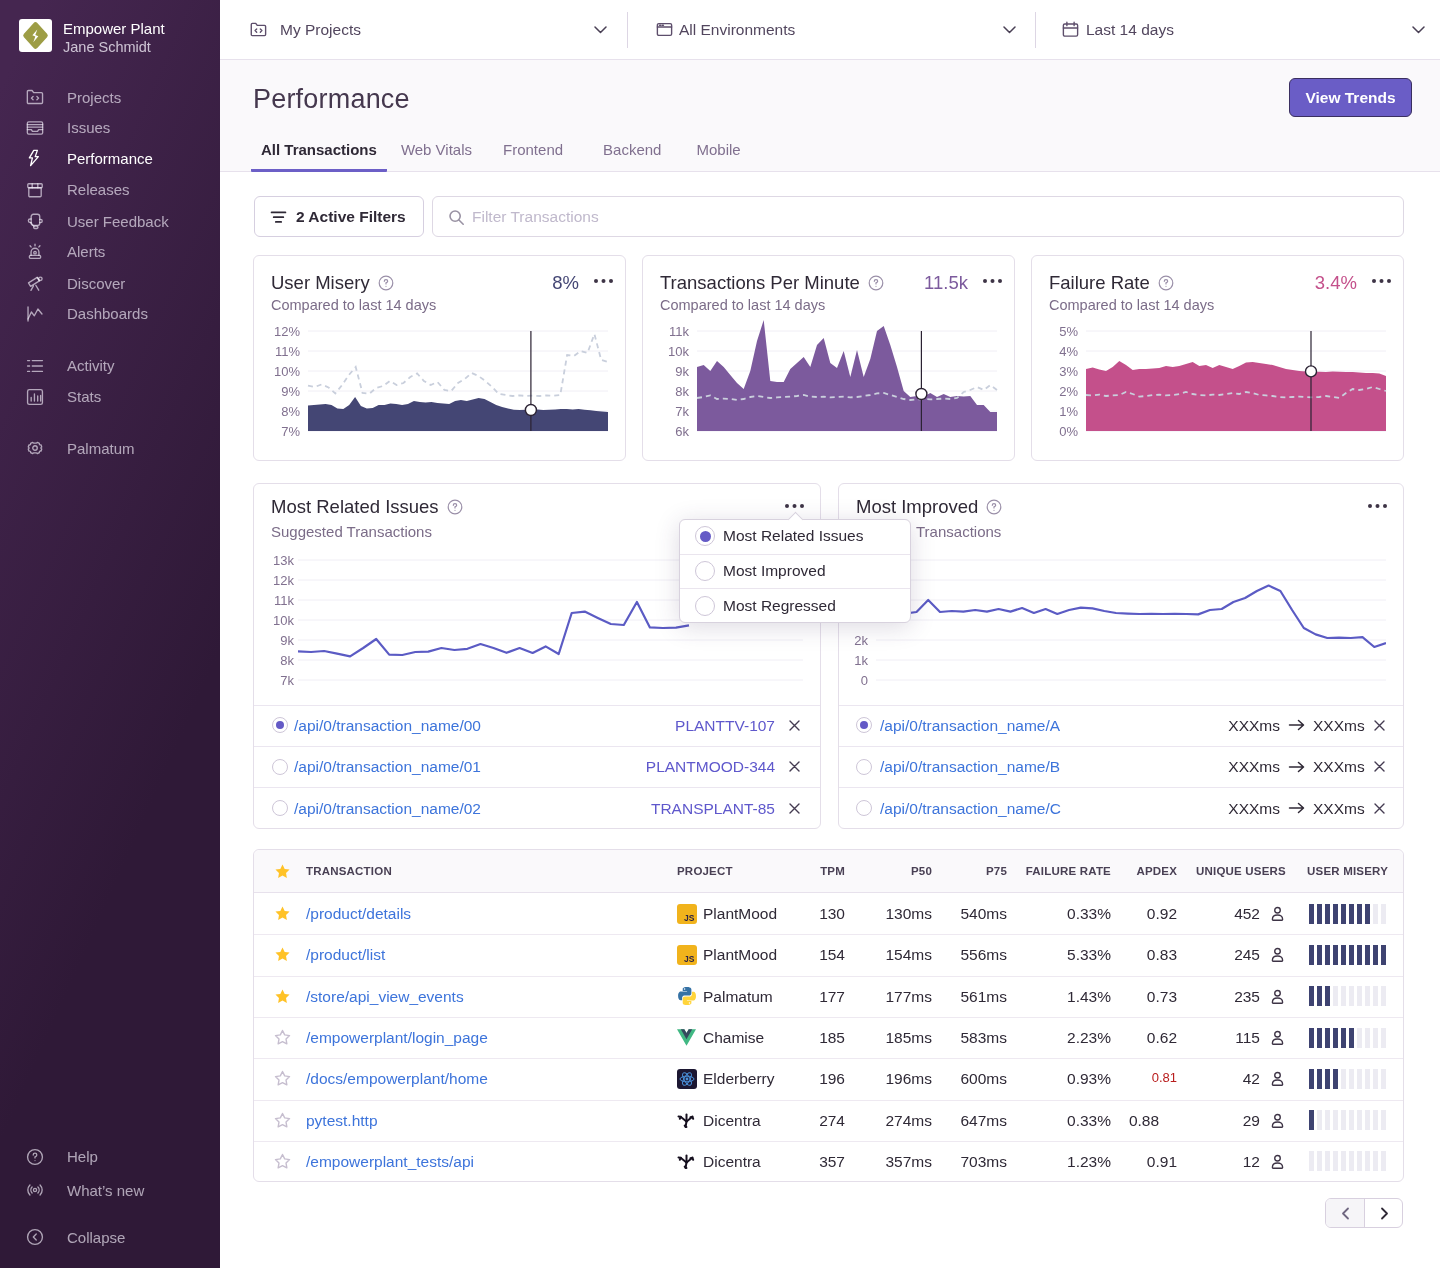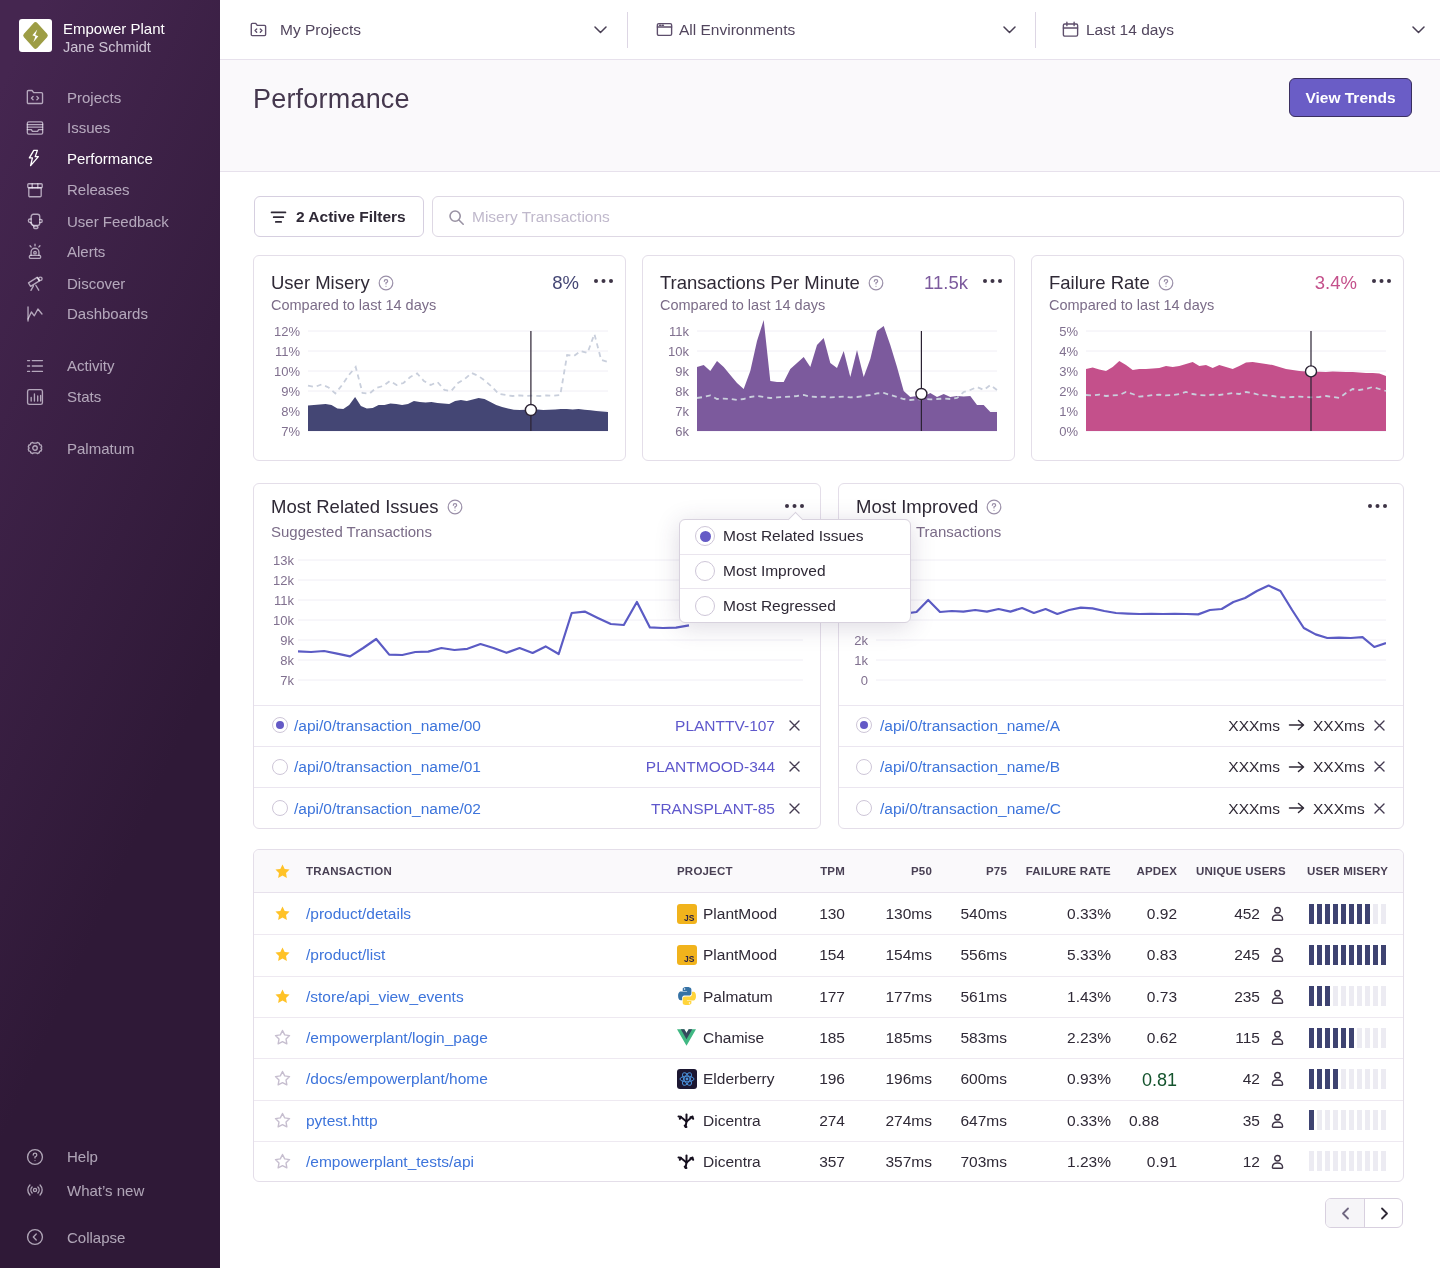--- a/index.html
+++ b/index.html
@@ -156,33 +156,40 @@
       <path d="M4.6 1.2v3.2M11.4 1.2v3.2M1.3 6.6h13.4"></path>
     </svg>
     <div class="abs" style="left:866px;top:21px;font-size:15.5px;color:#52465e;">Last 14 days</div>
     <svg class="abs" style="left:1192px;top:26px" width="13" height="8" viewBox="0 0 13 8" fill="none" stroke="#4a4055" stroke-width="1.5" stroke-linecap="round" stroke-linejoin="round">
       <path d="M1 1l5.5 5.5L12 1"></path>
     </svg>
   </div>
 <div class="abs" style="left:220px;top:60px;width:1220px;height:112px;background:#faf9fb;border-bottom:1px solid #e7e1ec;">
 <div class="abs" style="left:33px;top:24px;font-size:27px;font-weight:400;color:#45384e;letter-spacing:0.2px;">Performance</div>
     <div class="abs" style="left:1069px;top:18px;width:123px;height:39px;background:#6a5dc6;border:1px solid #3a2f60;border-radius:6px;color:#fff;font-size:15.5px;font-weight:bold;text-align:center;line-height:37px;">View Trends</div>
+    <div class="abs" style="left:31px;top:78px;height:34px;display:flex;">
+      <div style="padding:0 10px;margin-right:4px;font-size:15px;font-weight:600;color:#2f2936;line-height:24px;border-bottom:3px solid #6c5fc7;border-radius:0 0 1px 1px;">All Transactions</div>
+      <div style="padding:0 10px;margin-right:11px;font-size:15px;color:#80708f;line-height:24px;">Web Vitals</div>
+      <div style="padding:0 10px;margin-right:20px;font-size:15px;color:#80708f;line-height:24px;">Frontend</div>
+      <div style="padding:0 10px;margin-right:15px;font-size:15px;color:#80708f;line-height:24px;">Backend</div>
+      <div style="padding:0 10px;margin-right:0px;font-size:15px;color:#80708f;line-height:24px;">Mobile</div>
+    </div>
   </div>
 <div class="abs" style="left:254px;top:196px;width:170px;height:41px;background:#fff;border:1px solid #d6cfe0;border-radius:6px;">
     <svg class="abs" style="left:15px;top:12px" width="17" height="17" viewBox="0 0 16 16" fill="none" stroke="#2f2936" stroke-width="1.7" stroke-linecap="round">
       <path d="M1.5 3.2h13M3.5 7.7h9M5.5 12.2h5"></path>
     </svg>
     <div class="abs" style="left:41px;top:11px;font-size:15.5px;font-weight:bold;color:#2f2936;">2 Active Filters</div>
   </div>
 <div class="abs" style="left:432px;top:196px;width:972px;height:41px;background:#fff;border:1px solid #ded8e4;border-radius:6px;">
     <svg class="abs" style="left:15px;top:12px" width="17" height="17" viewBox="0 0 16 16" fill="none" stroke="#9992a3" stroke-width="1.5" stroke-linecap="round">
       <circle cx="6.7" cy="6.7" r="4.8"></circle>
       <path d="M10.3 10.3l4 4"></path>
     </svg>
-    <div class="abs" style="left:39px;top:11px;font-size:15.5px;color:#c0b9cc;">Misery Transactions</div>
+    <div class="abs" style="left:39px;top:11px;font-size:15.5px;color:#c0b9cc;">Filter Transactions</div>
   </div>
 <div class="card" style="left:253px;top:255px;width:373px;height:206px;"></div>
 <div class="abs" style="left:271px;top:272px;height:22px;display:flex;align-items:center;">
     <span style="font-size:18.5px;color:#2f2936;white-space:nowrap;">User Misery</span>
     <span style="margin-left:8px;display:flex;">
       <svg width="16" height="16" viewBox="0 0 16 16" fill="none" stroke="#9a8fa8" stroke-width="1.2">
         <circle cx="8" cy="8" r="6.8"></circle>
         <path d="M6.3 6.3c0-1 .8-1.7 1.7-1.7s1.7.7 1.7 1.6c0 .9-.7 1.3-1.7 1.7v1" stroke-linecap="round"></path>
         <circle cx="8" cy="11.3" r="0.6" fill="#9a8fa8" stroke="none"></circle>
       </svg>
@@ -550,21 +557,21 @@
       <ellipse cx="10" cy="10" rx="7" ry="2.8" transform="rotate(60 10 10)"></ellipse>
       <ellipse cx="10" cy="10" rx="7" ry="2.8" transform="rotate(120 10 10)"></ellipse>
     </g>
     <circle cx="10" cy="10" r="1.4" fill="#4a90d9"></circle>
   </svg>
 <div class="abs" style="left:703px;top:1070.35px;font-size:15.5px;color:#2f2936;">Elderberry</div>
 <div style="position:absolute;top:1070.35px;font-size:15.5px;color:#2f2936;text-align:right;left:790px;width:55px;">196</div>
 <div style="position:absolute;top:1070.35px;font-size:15.5px;color:#2f2936;text-align:right;left:845px;width:87px;">196ms</div>
 <div style="position:absolute;top:1070.35px;font-size:15.5px;color:#2f2936;text-align:right;left:932px;width:75px;">600ms</div>
 <div style="position:absolute;top:1070.35px;font-size:15.5px;color:#2f2936;text-align:right;left:1007px;width:104px;">0.93%</div>
-<div style="position:absolute;top:1070.35px;font-size:18px;color:#14532d;text-align:right;left:1111px;width:66px;">0.81</div>
+<div style="position:absolute;top:1070.35px;font-size:13px;color:#b91c1c;text-align:right;left:1111px;width:66px;">0.81</div>
 <div style="position:absolute;top:1070.35px;font-size:15.5px;color:#2f2936;text-align:right;left:1150px;width:110px;">42</div>
 <svg class="abs" style="left:1269px;top:1070.35px" width="17" height="17" viewBox="0 0 16 16" fill="none" stroke="#3e3446" stroke-width="1.3">
     <circle cx="8" cy="4.9" r="2.6"></circle>
     <path d="M3.2 13.7v-.4c0-2.4 2.1-3.9 4.8-3.9s4.8 1.5 4.8 3.9v.4c0 .4-.3.6-.6.6H3.8c-.3 0-.6-.2-.6-.6z"></path>
   </svg>
 <div class="abs" style="left:1309px;top:1068.85px;width:5px;height:20px;background:#3e4371;"></div>
 <div class="abs" style="left:1317px;top:1068.85px;width:5px;height:20px;background:#3e4371;"></div>
 <div class="abs" style="left:1325px;top:1068.85px;width:5px;height:20px;background:#3e4371;"></div>
 <div class="abs" style="left:1333px;top:1068.85px;width:5px;height:20px;background:#3e4371;"></div>
 <div class="abs" style="left:1341px;top:1068.85px;width:5px;height:20px;background:#ecebf2;"></div>
@@ -588,21 +595,21 @@
       <path d="M16.2 7.8l-.8-2-2 .5"></path>
       <path d="M9.5 16l-1.8-1.4"></path>
     </g>
   </svg>
 <div class="abs" style="left:703px;top:1111.6499999999999px;font-size:15.5px;color:#2f2936;">Dicentra</div>
 <div style="position:absolute;top:1111.6499999999999px;font-size:15.5px;color:#2f2936;text-align:right;left:790px;width:55px;">274</div>
 <div style="position:absolute;top:1111.6499999999999px;font-size:15.5px;color:#2f2936;text-align:right;left:845px;width:87px;">274ms</div>
 <div style="position:absolute;top:1111.6499999999999px;font-size:15.5px;color:#2f2936;text-align:right;left:932px;width:75px;">647ms</div>
 <div style="position:absolute;top:1111.6499999999999px;font-size:15.5px;color:#2f2936;text-align:right;left:1007px;width:104px;">0.33%</div>
 <div style="position:absolute;top:1111.6499999999999px;font-size:15.5px;color:#2f2936;text-align:center;left:1111px;width:66px;">0.88</div>
-<div style="position:absolute;top:1111.6499999999999px;font-size:15.5px;color:#2f2936;text-align:right;left:1150px;width:110px;">35</div>
+<div style="position:absolute;top:1111.6499999999999px;font-size:15.5px;color:#2f2936;text-align:right;left:1150px;width:110px;">29</div>
 <svg class="abs" style="left:1269px;top:1111.6499999999999px" width="17" height="17" viewBox="0 0 16 16" fill="none" stroke="#3e3446" stroke-width="1.3">
     <circle cx="8" cy="4.9" r="2.6"></circle>
     <path d="M3.2 13.7v-.4c0-2.4 2.1-3.9 4.8-3.9s4.8 1.5 4.8 3.9v.4c0 .4-.3.6-.6.6H3.8c-.3 0-.6-.2-.6-.6z"></path>
   </svg>
 <div class="abs" style="left:1309px;top:1110.1499999999999px;width:5px;height:20px;background:#3e4371;"></div>
 <div class="abs" style="left:1317px;top:1110.1499999999999px;width:5px;height:20px;background:#ecebf2;"></div>
 <div class="abs" style="left:1325px;top:1110.1499999999999px;width:5px;height:20px;background:#ecebf2;"></div>
 <div class="abs" style="left:1333px;top:1110.1499999999999px;width:5px;height:20px;background:#ecebf2;"></div>
 <div class="abs" style="left:1341px;top:1110.1499999999999px;width:5px;height:20px;background:#ecebf2;"></div>
 <div class="abs" style="left:1349px;top:1110.1499999999999px;width:5px;height:20px;background:#ecebf2;"></div>

